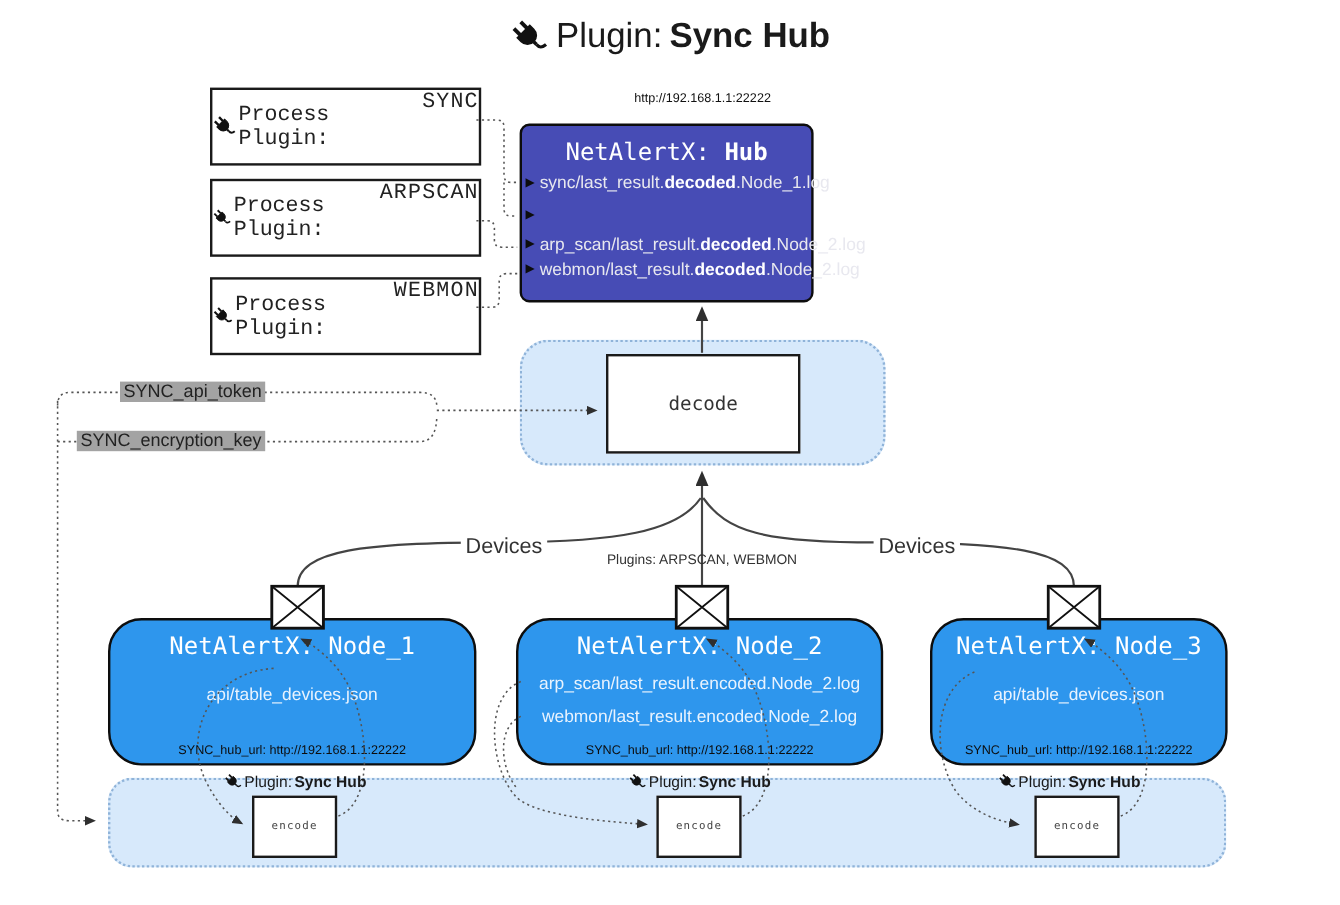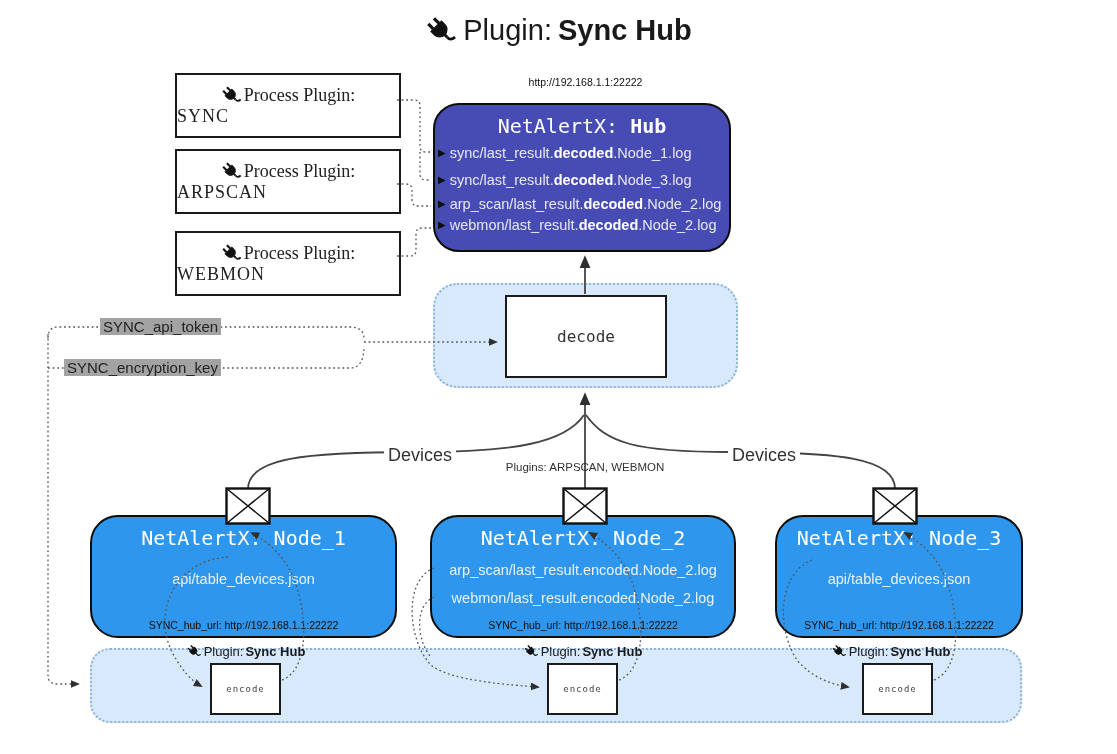--- a/index.html
+++ b/index.html
@@ -8,28 +8,28 @@
   }
   html,body{margin:0;padding:0;background:#fff;}
   .canvas{position:relative;width:1117px;height:754px;background:#fff;overflow:hidden;
           font-family:"Liberation Sans",sans-serif;color:#111;}
   
   .title{position:absolute;left:0;top:14px;width:100%;display:flex;justify-content:center;
          align-items:center;gap:6px;font-size:29px;color:#1a1a1a;}
   .title .name{font-weight:700;}
   
   .procbox{position:absolute;left:175px;width:222px;height:61px;background:#fff;
-           border:2px solid #1a1a1a;font-family:Liberation Serif, serif;
-           font-size:18px;color:#222;display:flex;flex-direction:column;justify-content:center;}
+           border:2px solid #1a1a1a;font-family:Liberation Mono, monospace;
+           font-size:18px;color:#222;display:flex;flex-direction:row;justify-content:center;}
   .procbox .l1{display:flex;align-items:center;justify-content:center;gap:2px;}
   .procbox .l2{letter-spacing:1px;}
   
   .hub-url{position:absolute;left:433px;top:76px;width:305px;text-align:center;
            font-size:10.5px;color:#111;}
-  .hub{position:absolute;left:433px;top:103px;width:298px;height:149px;border-radius:26px;
+  .hub{position:absolute;left:433px;top:103px;width:245px;height:149px;border-radius:8px;
        background:var(--hub-fill);border:2.5px solid #0d0d0d;box-sizing:border-box;color:#fff;}
   .hub-title{font-family:"DejaVu Sans Mono",monospace;font-size:20px;text-align:center;
              margin-top:9px;}
   .hub-title .name{font-weight:700;}
   .hub-logs{margin-top:5px;padding-left:3px;font-size:14.5px;color:#e8e8ef;}
   .hub-log{display:flex;align-items:center;gap:4px;line-height:20px;white-space:nowrap;}
   .hub-log .arr{color:#0d0d0d;font-size:10px;line-height:20px;}
   .hub-log .b{font-weight:700;color:#fff;}
   .hub-log.m1{margin-bottom:7px;} .hub-log.m2{margin-bottom:4px;} .hub-log.m3{margin-bottom:1px;}
   
@@ -133,21 +133,20 @@
       <span>NetAlertX:</span>
       <span class="name">Hub</span>
     </div>
     <div class="hub-logs">
       <div class="hub-log m1">
         <span class="arr">▶</span>
         <span><span>sync/last_result.</span><span class="b">decoded</span><span>.Node_1.log</span></span>
       </div>
       <div class="hub-log m2">
         <span class="arr">▶</span>
-        <span><span>sync/last_result.</span><span class="b">decoded</span><span>.Node_3.log</span></span>
       </div>
       <div class="hub-log m3">
         <span class="arr">▶</span>
         <span><span>arp_scan/last_result.</span><span class="b">decoded</span><span>.Node_2.log</span></span>
       </div>
       <div class="hub-log">
         <span class="arr">▶</span>
         <span><span>webmon/last_result.</span><span class="b">decoded</span><span>.Node_2.log</span></span>
       </div>
     </div>

